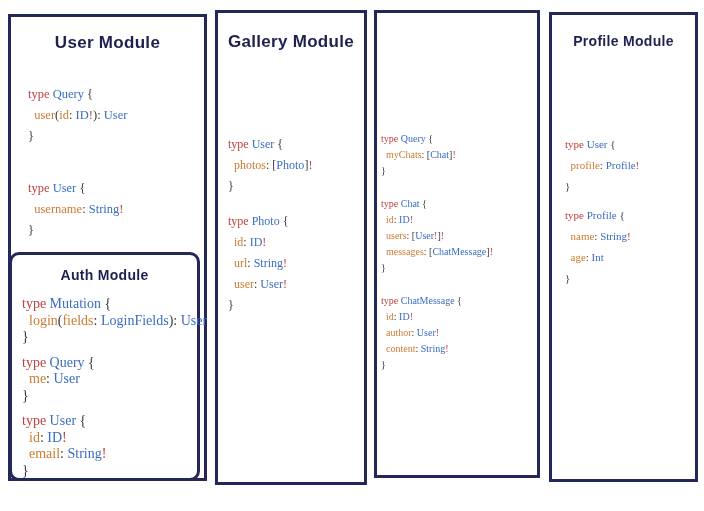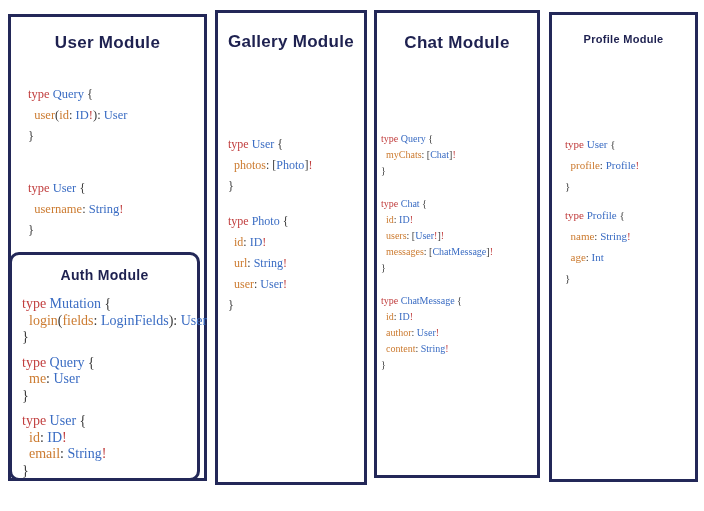--- a/index.html
+++ b/index.html
@@ -25,21 +25,21 @@
   .title{
     font-weight:bold;
     text-align:center;
     color:var(--title_text,#1e2150);
     letter-spacing:.3px;
     margin:0;
   }
   #p-user .title{margin-top:16px;font-size:17px;}
   #p-gallery .title{margin-top:19px;font-size:17px;}
   #p-chat .title{margin-top:20px;font-size:17px;}
-  #p-profile .title{margin-top:18px;font-size:11px;}
+  #p-profile .title{margin-top:18px;font-size:14px;}
   #p-auth .title{margin-top:12px;font-size:14px;}
   .code{
     position:absolute;
     font-family:Liberation Serif, serif;
     white-space:pre;
   }
   #p-user > .code{top:67px;left:17px;font-size:12.5px;line-height:21px;}
   #p-user > .code .block{margin-bottom:31px;}
   #p-auth .code{top:41px;left:10px;font-size:14px;line-height:16.5px;}
   #p-auth .code .block{margin-bottom:9px;}
@@ -68,21 +68,20 @@
       <div class="code"><div class="block"><div class="line"><span class="tok-k">type </span><span class="tok-t">Mutation </span><span class="tok-p">{</span></div><div class="line"><span class="tok-p">  </span><span class="tok-a">login</span><span class="tok-p">(</span><span class="tok-a">fields</span><span class="tok-p">: </span><span class="tok-t">LoginFields</span><span class="tok-p">): </span><span class="tok-t">User</span></div><div class="line"><span class="tok-p">}</span></div></div><div class="block"><div class="line"><span class="tok-k">type </span><span class="tok-t">Query </span><span class="tok-p">{</span></div><div class="line"><span class="tok-p">  </span><span class="tok-a">me</span><span class="tok-p">: </span><span class="tok-t">User</span></div><div class="line"><span class="tok-p">}</span></div></div><div class="block"><div class="line"><span class="tok-k">type </span><span class="tok-t">User </span><span class="tok-p">{</span></div><div class="line"><span class="tok-p">  </span><span class="tok-a">id</span><span class="tok-p">: </span><span class="tok-t">ID</span><span class="tok-k">!</span></div><div class="line"><span class="tok-p">  </span><span class="tok-a">email</span><span class="tok-p">: </span><span class="tok-t">String</span><span class="tok-k">!</span></div><div class="line"><span class="tok-p">}</span></div></div></div>
     </section>
   </section>
 
   <section class="panel" id="p-gallery">
     <h2 class="title">Gallery Module</h2>
     <div class="code"><div class="block"><div class="line"><span class="tok-k">type </span><span class="tok-t">User </span><span class="tok-p">{</span></div><div class="line"><span class="tok-p">  </span><span class="tok-a">photos</span><span class="tok-p">: [</span><span class="tok-t">Photo</span><span class="tok-p">]</span><span class="tok-k">!</span></div><div class="line"><span class="tok-p">}</span></div></div><div class="block"><div class="line"><span class="tok-k">type </span><span class="tok-t">Photo </span><span class="tok-p">{</span></div><div class="line"><span class="tok-p">  </span><span class="tok-a">id</span><span class="tok-p">: </span><span class="tok-t">ID</span><span class="tok-k">!</span></div><div class="line"><span class="tok-p">  </span><span class="tok-a">url</span><span class="tok-p">: </span><span class="tok-t">String</span><span class="tok-k">!</span></div><div class="line"><span class="tok-p">  </span><span class="tok-a">user</span><span class="tok-p">: </span><span class="tok-t">User</span><span class="tok-k">!</span></div><div class="line"><span class="tok-p">}</span></div></div></div>
   </section>
 
   <section class="panel" id="p-chat">
-    <h2 class="title">Chat Module</h2>
     <div class="code"><div class="block"><div class="line"><span class="tok-k">type </span><span class="tok-t">Query </span><span class="tok-p">{</span></div><div class="line"><span class="tok-p">  </span><span class="tok-a">myChats</span><span class="tok-p">: [</span><span class="tok-t">Chat</span><span class="tok-p">]</span><span class="tok-k">!</span></div><div class="line"><span class="tok-p">}</span></div></div><div class="block"><div class="line"><span class="tok-k">type </span><span class="tok-t">Chat </span><span class="tok-p">{</span></div><div class="line"><span class="tok-p">  </span><span class="tok-a">id</span><span class="tok-p">: </span><span class="tok-t">ID</span><span class="tok-k">!</span></div><div class="line"><span class="tok-p">  </span><span class="tok-a">users</span><span class="tok-p">: [</span><span class="tok-t">User</span><span class="tok-k">!</span><span class="tok-p">]</span><span class="tok-k">!</span></div><div class="line"><span class="tok-p">  </span><span class="tok-a">messages</span><span class="tok-p">: [</span><span class="tok-t">ChatMessage</span><span class="tok-p">]</span><span class="tok-k">!</span></div><div class="line"><span class="tok-p">}</span></div></div><div class="block"><div class="line"><span class="tok-k">type </span><span class="tok-t">ChatMessage </span><span class="tok-p">{</span></div><div class="line"><span class="tok-p">  </span><span class="tok-a">id</span><span class="tok-p">: </span><span class="tok-t">ID</span><span class="tok-k">!</span></div><div class="line"><span class="tok-p">  </span><span class="tok-a">author</span><span class="tok-p">: </span><span class="tok-t">User</span><span class="tok-k">!</span></div><div class="line"><span class="tok-p">  </span><span class="tok-a">content</span><span class="tok-p">: </span><span class="tok-t">String</span><span class="tok-k">!</span></div><div class="line"><span class="tok-p">}</span></div></div></div>
   </section>
 
   <section class="panel" id="p-profile">
     <h2 class="title">Profile Module</h2>
     <div class="code"><div class="block"><div class="line"><span class="tok-k">type </span><span class="tok-t">User </span><span class="tok-p">{</span></div><div class="line"><span class="tok-p">  </span><span class="tok-a">profile</span><span class="tok-p">: </span><span class="tok-t">Profile</span><span class="tok-k">!</span></div><div class="line"><span class="tok-p">}</span></div></div><div class="block"><div class="line"><span class="tok-k">type </span><span class="tok-t">Profile </span><span class="tok-p">{</span></div><div class="line"><span class="tok-p">  </span><span class="tok-a">name</span><span class="tok-p">: </span><span class="tok-t">String</span><span class="tok-k">!</span></div><div class="line"><span class="tok-p">  </span><span class="tok-a">age</span><span class="tok-p">: </span><span class="tok-t">Int</span></div><div class="line"><span class="tok-p">}</span></div></div></div>
   </section>
 
 </div>
 

